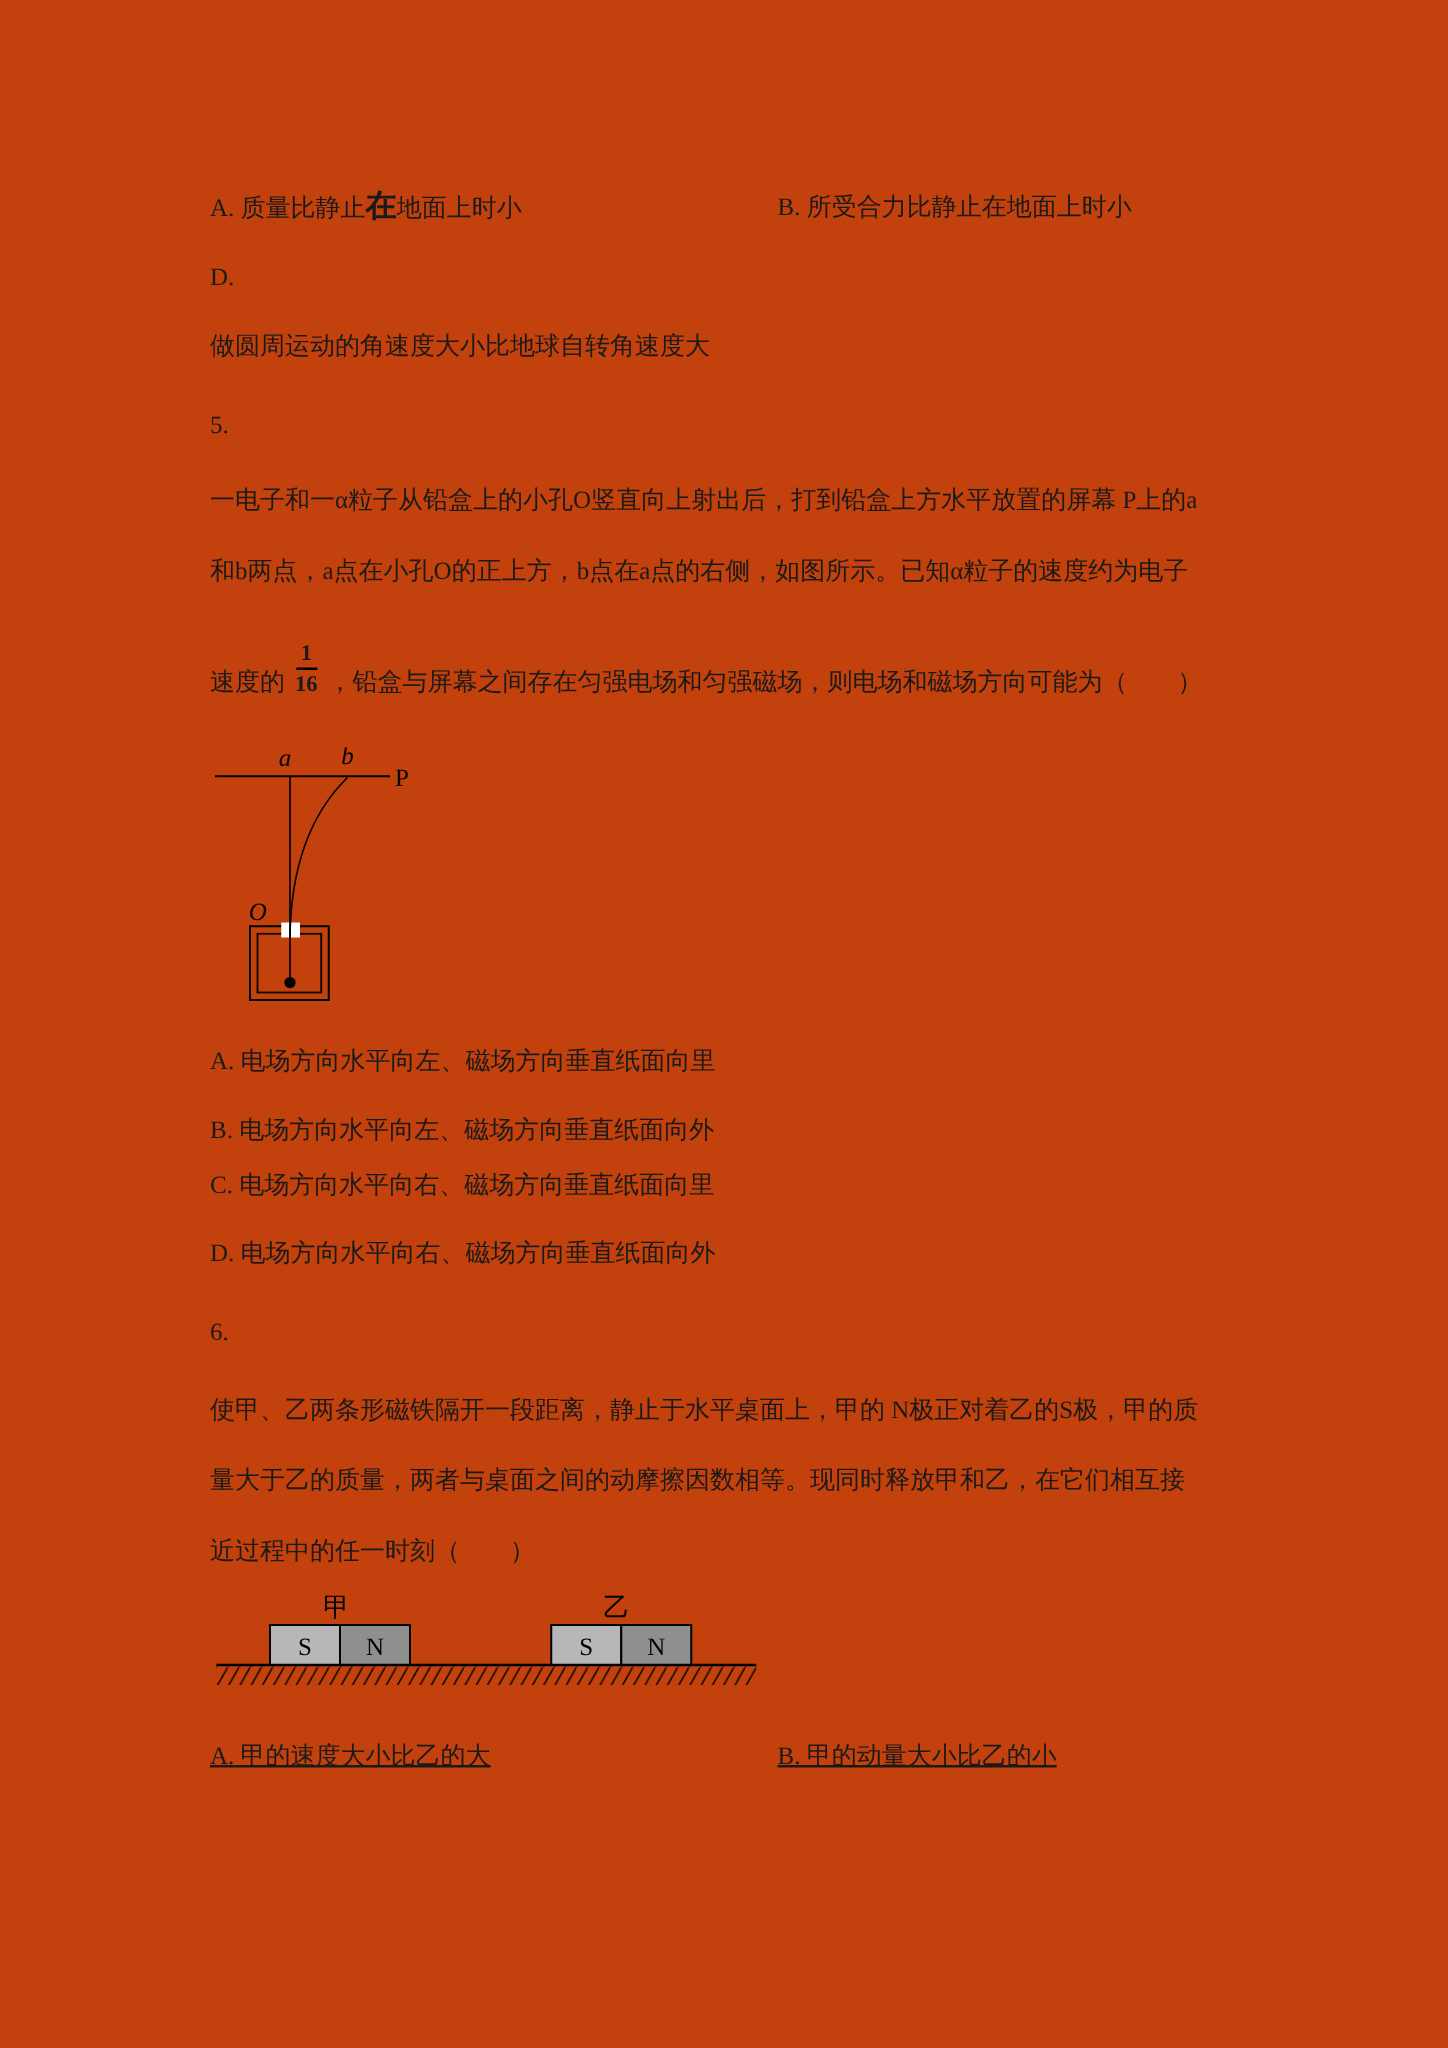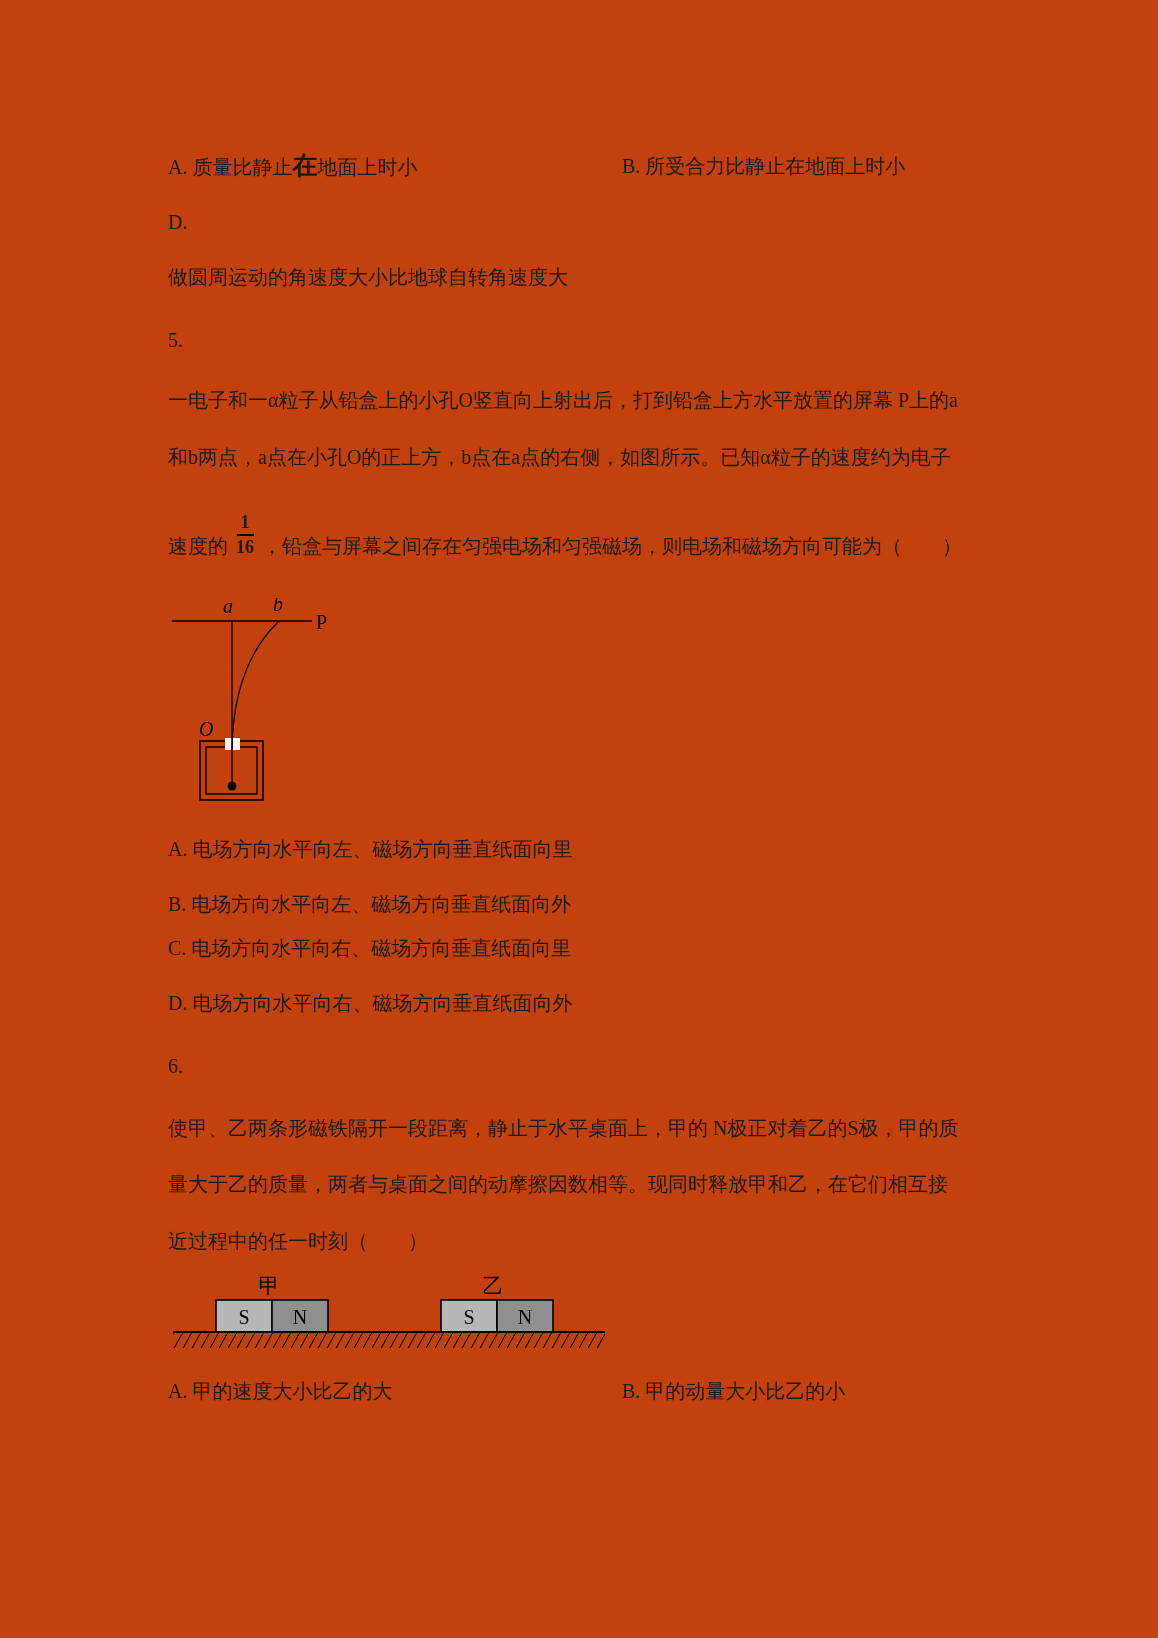--- a/index.html
+++ b/index.html
@@ -113,18 +113,18 @@
 
     <rect x="268" y="30" width="56" height="32" stroke="#000" stroke-width="1.6" fill="#b7b7b7"></rect>
     <rect x="324" y="30" width="56" height="32" stroke="#000" stroke-width="1.6" fill="#8f8f8f"></rect>
     <text x="296" y="54" font-size="20" text-anchor="middle">S</text>
     <text x="352" y="54" font-size="20" text-anchor="middle">N</text>
 
     <line x1="0" y1="62" x2="432" y2="62" stroke="#000" stroke-width="2"></line>
     <rect x="0" y="63" width="432" height="15" fill="url(#hatch)" stroke="none"></rect>
   </svg>
 
-  <div class="row two-col" style="margin-top:19px;">
+  <div class="row two-col" style="margin-top:33px;text-decoration:underline;">
     <div class="col-left">A. 甲的速度大小比乙的大</div>
     <div>B. 甲的动量大小比乙的小</div>
   </div>
 
 </div>
 
 </body></html>

